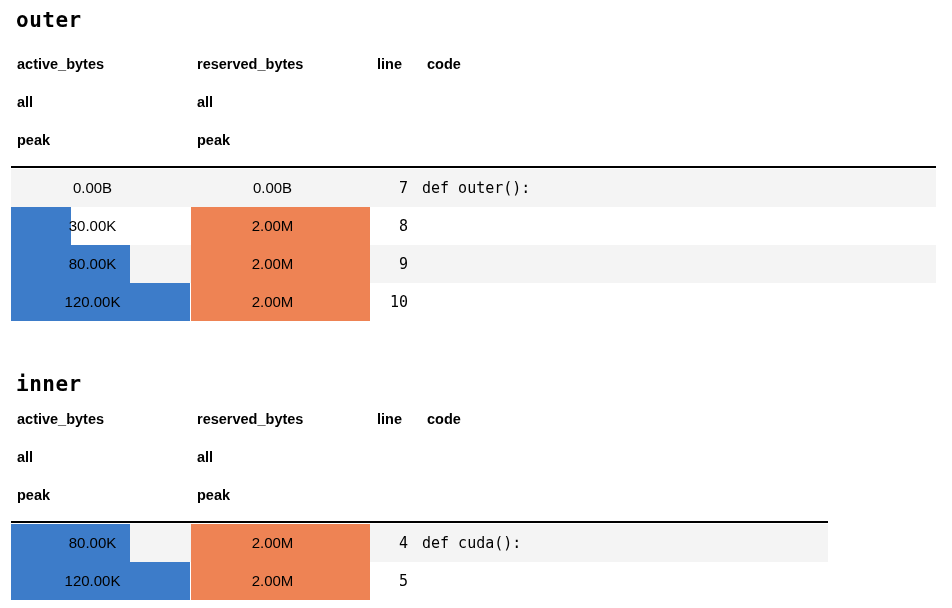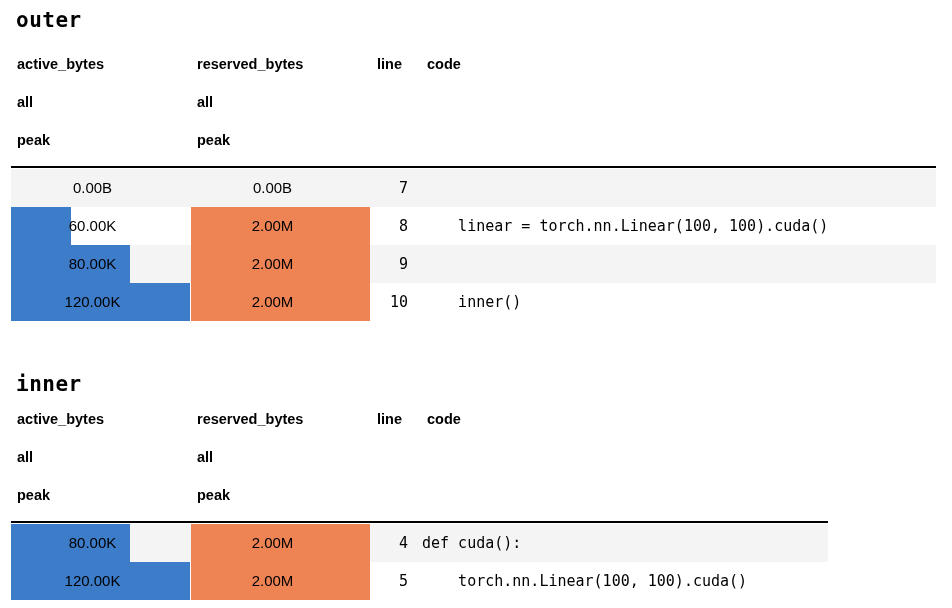--- a/index.html
+++ b/index.html
@@ -154,46 +154,45 @@
             <div class="hcell c-reserved">peak</div>
           </div>
         </div>
         <div class="rule" style="top: 166px; width: 925px;"></div>
         <div class="tbody" style="position: absolute; top: 169px; width: 952px;">
           <div class="trow">
             <div class="stripe" style="width: 925px;"></div>
             <div class="val v-active">0.00B</div>
             <div class="val v-reserved">0.00B</div>
             <div class="linenum">7</div>
+            <div class="code">def outer():</div>
           </div>
           <div class="trow even">
             <div class="stripe" style="width: 925px;"></div>
             <div class="bar blue" style="width: 60px;"></div>
             <div class="bar orange" style="width: 179px;"></div>
-            <div class="val v-active">60.00K</div>
+            <div class="val v-active">30.00K</div>
             <div class="val v-reserved">2.00M</div>
             <div class="linenum">8</div>
-            <div class="code">    linear = torch.nn.Linear(100, 100).cuda()</div>
           </div>
           <div class="trow">
             <div class="stripe" style="width: 925px;"></div>
             <div class="bar blue" style="width: 119px;"></div>
             <div class="bar orange" style="width: 179px;"></div>
             <div class="val v-active">80.00K</div>
             <div class="val v-reserved">2.00M</div>
             <div class="linenum">9</div>
           </div>
           <div class="trow even">
             <div class="stripe" style="width: 925px;"></div>
             <div class="bar blue" style="width: 179px;"></div>
             <div class="bar orange" style="width: 179px;"></div>
             <div class="val v-active">120.00K</div>
             <div class="val v-reserved">2.00M</div>
             <div class="linenum">10</div>
-            <div class="code">    inner()</div>
           </div>
         </div>
       </div>
       <div class="section" style="top: 355px; width: 952px;">
         <div class="section-title" style="position: absolute; top: 10px; margin-top: 9px;">inner</div>
         <div class="thead" style="position: absolute; top: 54px; width: 952px;">
           <div class="thead-row r0">
             <div class="hcell c-active">active_bytes</div>
             <div class="hcell c-reserved">reserved_bytes</div>
             <div class="hcell c-line">line</div>
@@ -219,18 +218,17 @@
             <div class="linenum">4</div>
             <div class="code">def cuda():</div>
           </div>
           <div class="trow even">
             <div class="stripe" style="width: 817px;"></div>
             <div class="bar blue" style="width: 179px;"></div>
             <div class="bar orange" style="width: 179px;"></div>
             <div class="val v-active">120.00K</div>
             <div class="val v-reserved">2.00M</div>
             <div class="linenum">5</div>
-            <div class="code">    torch.nn.Linear(100, 100).cuda()</div>
           </div>
         </div>
       </div>
     </div>
 </div>
 
 </body></html>

